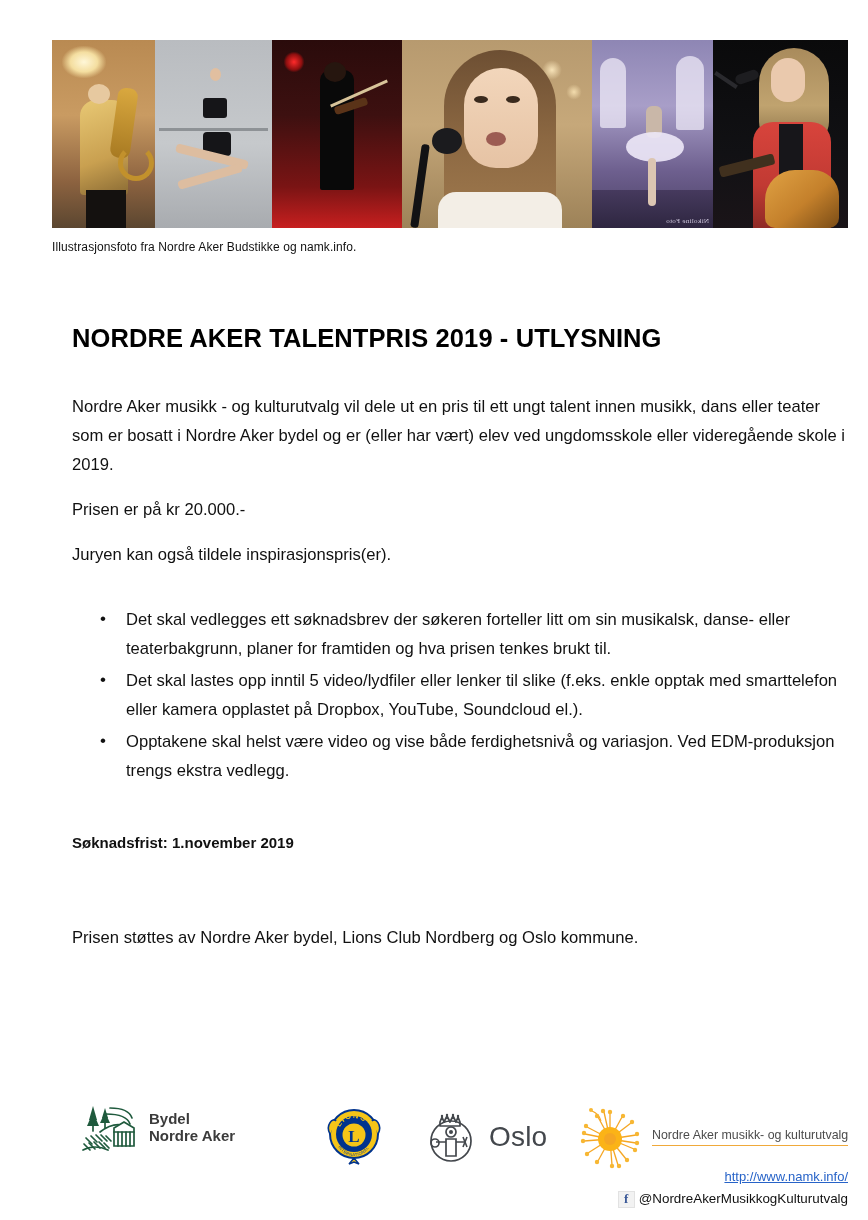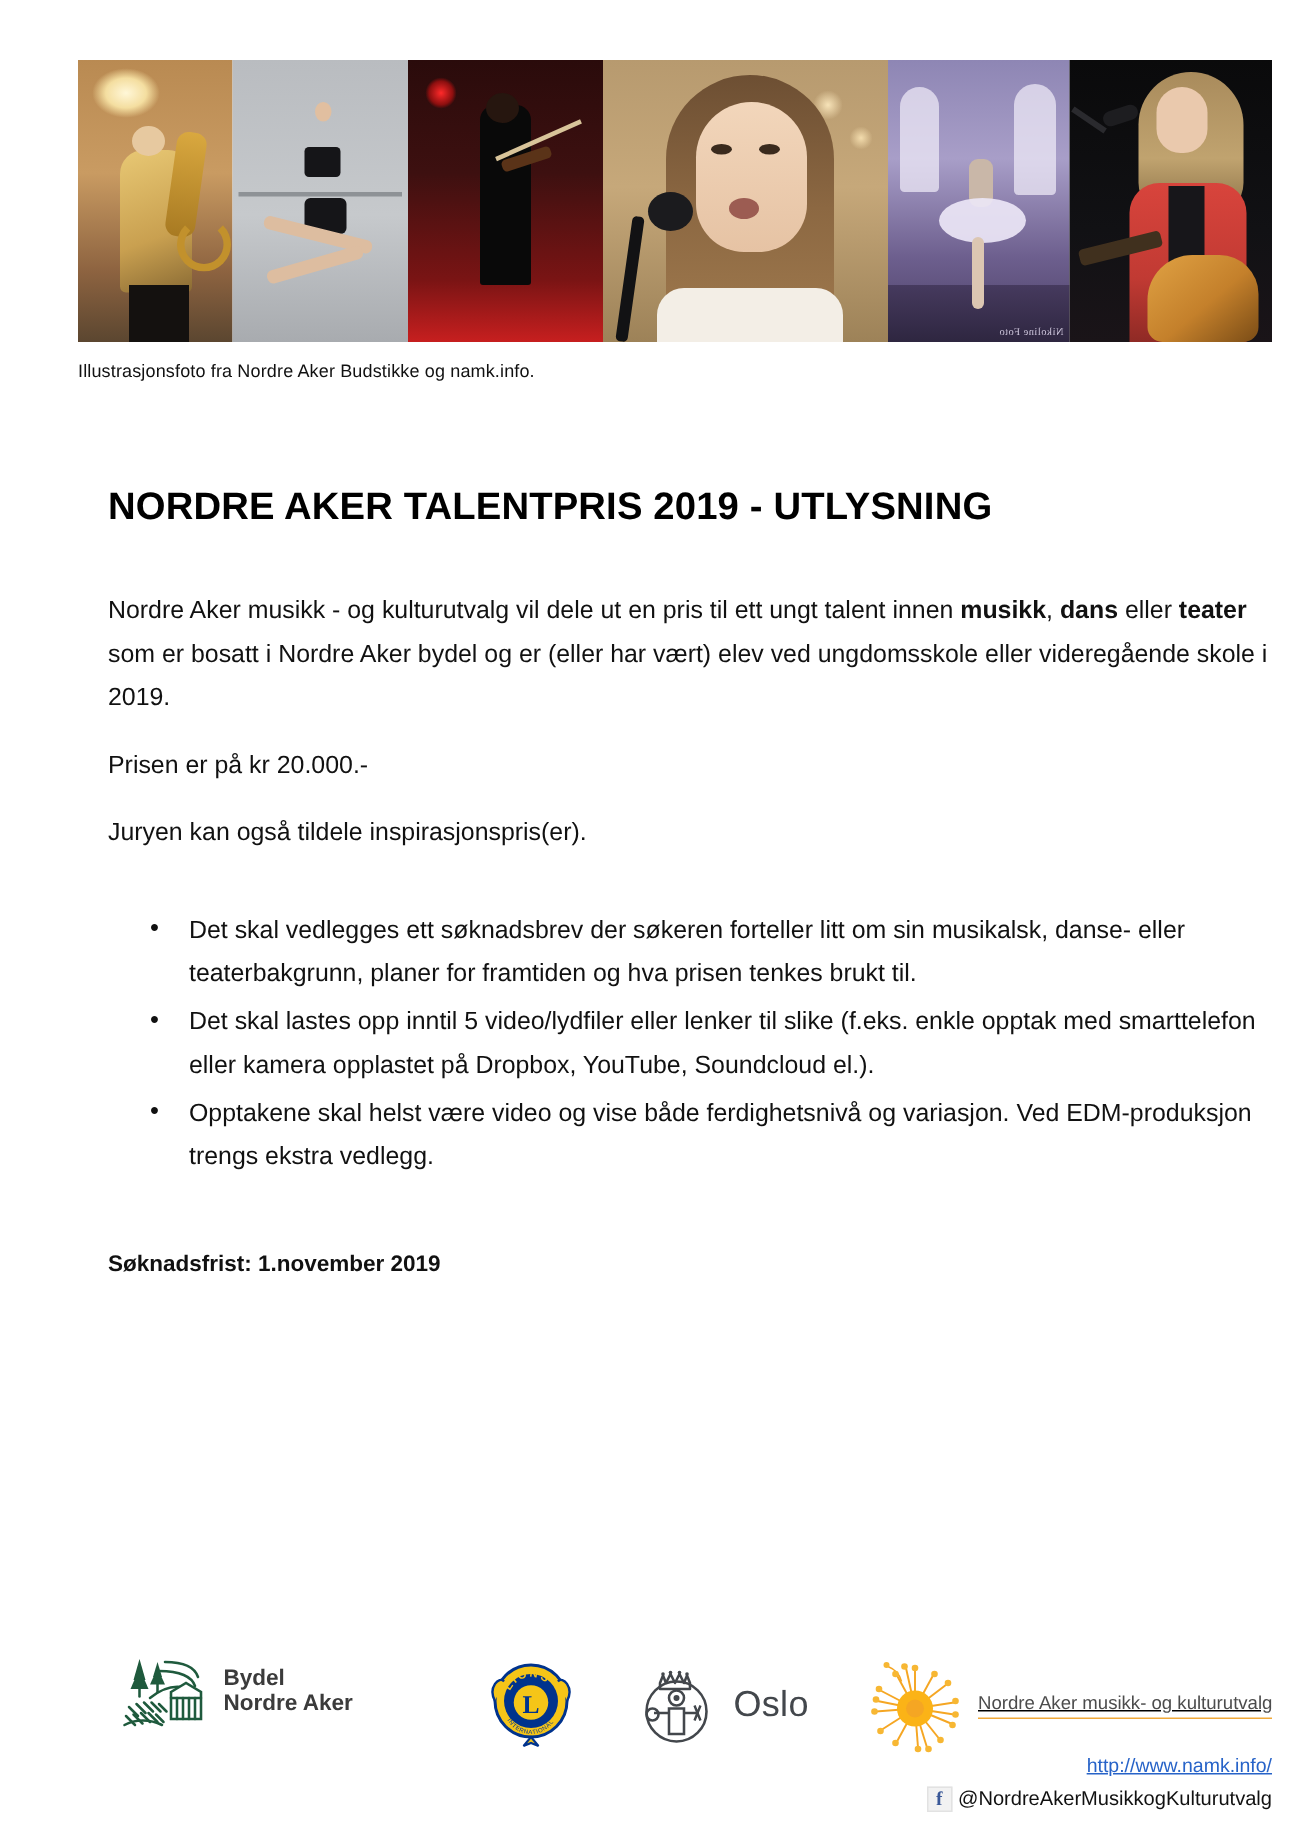--- a/index.html
+++ b/index.html
@@ -261,21 +261,21 @@
     top: 392px;
     width: 776px;
     font-size: 16.6px;
     line-height: 29px;
     color: #111111;
   }
   .para { margin: 0 0 6px 0; }
   .spacer-sm { height: 10px; }
   .spacer-md { height: 26px; }
   .spacer-lg { height: 40px; }
-  b { font-weight: bold; margin-top: 20px; }
+  b { font-weight: normal; margin-top: 20px; }
 
   a.link, .link {
     color: #2763c8;
     text-decoration: underline;
   }
 
   ul.bullets {
     margin: 4px 0 0 0;
     padding-left: 54px;
     list-style: none;
@@ -334,38 +334,37 @@
 
   .logo-oslo {
     position: absolute;
     left: 423px;
     top: 14px;
     display: flex;
     align-items: center;
     gap: 10px;
   }
   .logo-oslo .oslo-text {
-    font-size: 24px;
+    font-size: 28px;
     color: #43474c;
     letter-spacing: .2px;
   }
 
   .logo-namk {
     position: absolute;
     left: 574px;
     top: 10px;
     display: flex;
     align-items: center;
     gap: 6px;
   }
   .namk-text-wrap {
     display: flex;
     flex-direction: column;
     align-items: flex-end;
-    text-decoration: underline;
   }
   .namk-text {
     font-size: 12.4px;
     color: #4c4c4c;
     white-space: nowrap;
     padding-bottom: 3px;
   }
   .namk-rule {
     height: 1.6px;
     background: #f0a93a;
@@ -490,20 +489,21 @@
   <p class="para deadline">Søknadsfrist: 1.november 2019</p>
 
   <div class="spacer-lg"></div>
 
 
   <div class="spacer-sm"></div>
 
 
   <div class="spacer-sm"></div>
 
+  <p class="para">Prisen støttes av Nordre Aker bydel, Lions Club Nordberg og Oslo kommune.</p>
 </div>
 
 <div class="footer">
 
   <div class="logo-bydel">
     <svg width="60" height="58" viewBox="0 0 60 58">
       <g stroke="#1f5a3d" stroke-width="1.7" fill="none" stroke-linecap="round">
 
         <path d="M9 22 L13 8 L17 22 Z" fill="#1f5a3d" stroke="none"></path>
         <path d="M7 28 L13 14 L19 28 Z" fill="#1f5a3d" stroke="none"></path>

